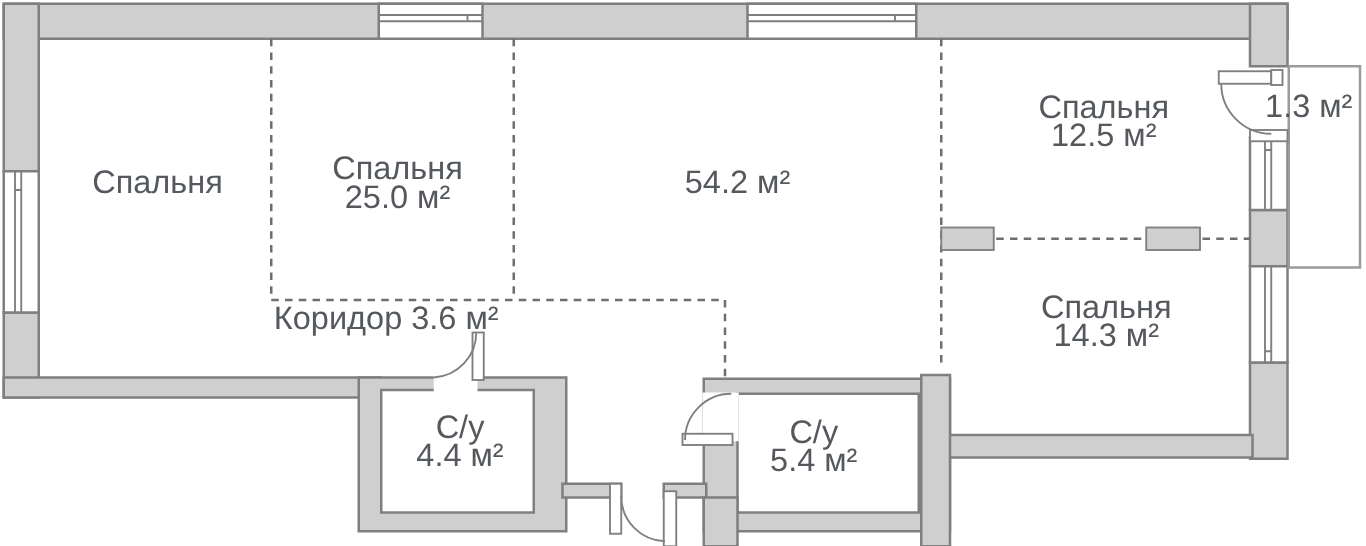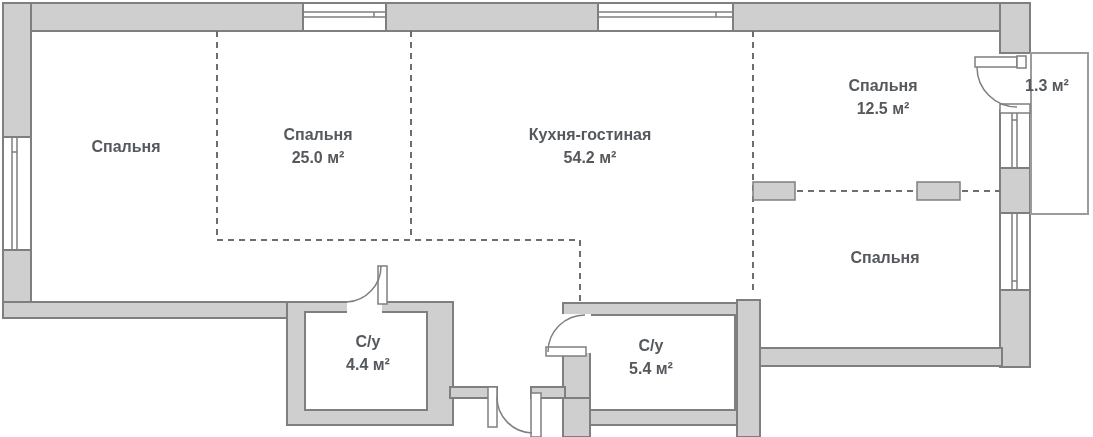--- a/index.html
+++ b/index.html
@@ -21,21 +21,21 @@
   .arc{fill:none;stroke:var(--wall-stroke,#7f7f7f);stroke-width:1.5;}
   .dash{fill:none;stroke:var(--zone-line,#6e6e6e);stroke-width:2;stroke-dasharray:6 5;}
   .rad{fill:var(--wall-fill,#cfcfcf);stroke:var(--wall-stroke,#7f7f7f);stroke-width:1.5;}
   .balcony{fill:none;stroke:var(--balcony-stroke,#9b9b9b);stroke-width:2;}
   
   .room-label{
     position:absolute;
     transform:translate(-50%,-50%);
     text-align:center;
     color:var(--text-color,#55595d);
-    font-size:16px;font-weight:bold;
+    font-size:26px;font-weight:normal;
     line-height:23px;white-space:nowrap;
   }
   .room-label span{display:block;}
 </style>
 </head>
 <body>
 
 <div class="plan">
 
   <svg width="1093" height="437" viewBox="0 0 1093 437">
@@ -117,37 +117,40 @@
   <div class="room-label" style="left:126px;top:146px">
     <span>Спальня</span>
   </div>
 
   <div class="room-label" style="left:318px;top:146px">
     <span>Спальня</span>
     <span>25.0 м²</span>
   </div>
 
   <div class="room-label" style="left:590px;top:146px">
-    <span>Кухня-гостиная</span>
     <span>54.2 м²</span>
   </div>
 
   <div class="room-label" style="left:883px;top:97px">
     <span>Спальня</span>
     <span>12.5 м²</span>
   </div>
 
   <div class="room-label" style="left:1047px;top:85px">
     <span>1.3 м²</span>
   </div>
 
   <div class="room-label" style="left:885px;top:257px">
     <span>Спальня</span>
+    <span>14.3 м²</span>
   </div>
 
+  <div class="room-label" style="left:309px;top:255px">
+    <span>Коридор 3.6 м²</span>
+  </div>
 
 
   <div class="room-label" style="left:368px;top:353px">
     <span>С/у</span>
     <span>4.4 м²</span>
   </div>
 
   <div class="room-label" style="left:651px;top:357px">
     <span>С/у</span>
     <span>5.4 м²</span>

